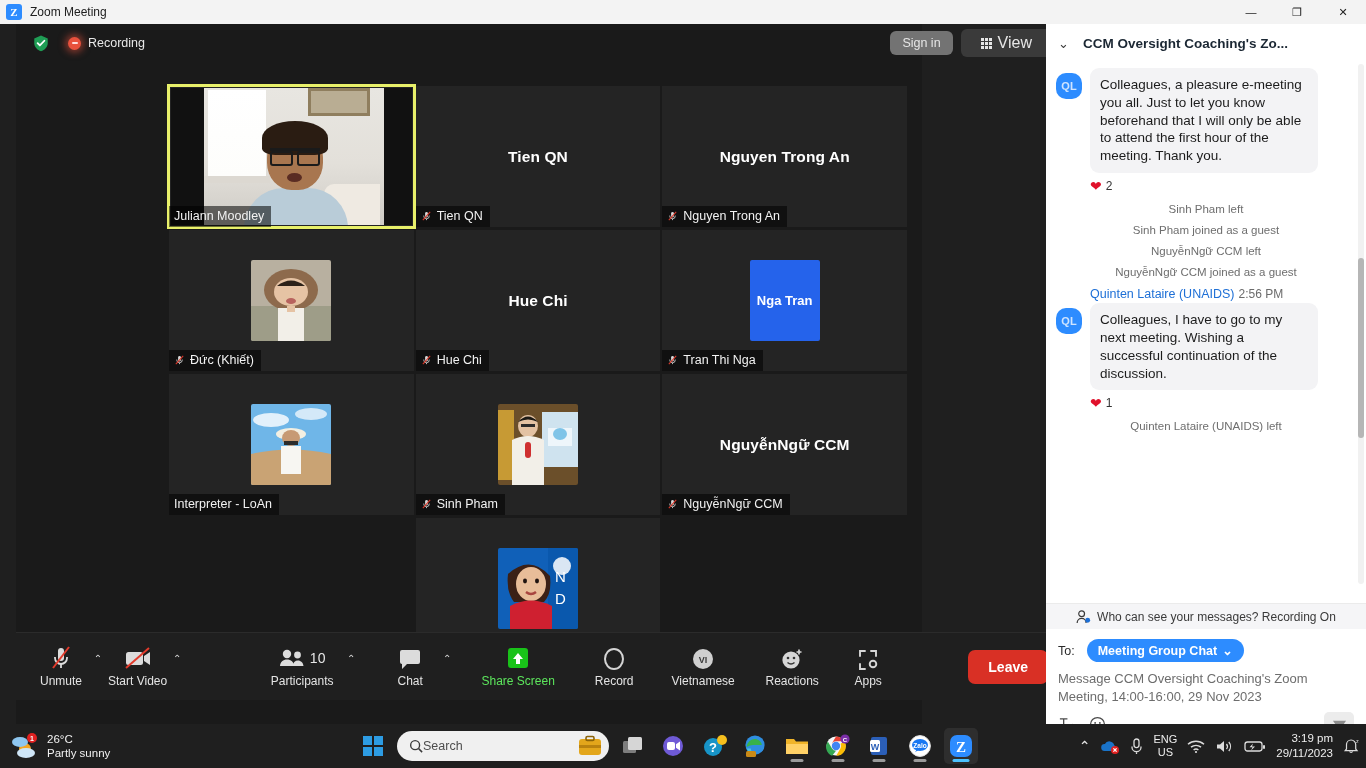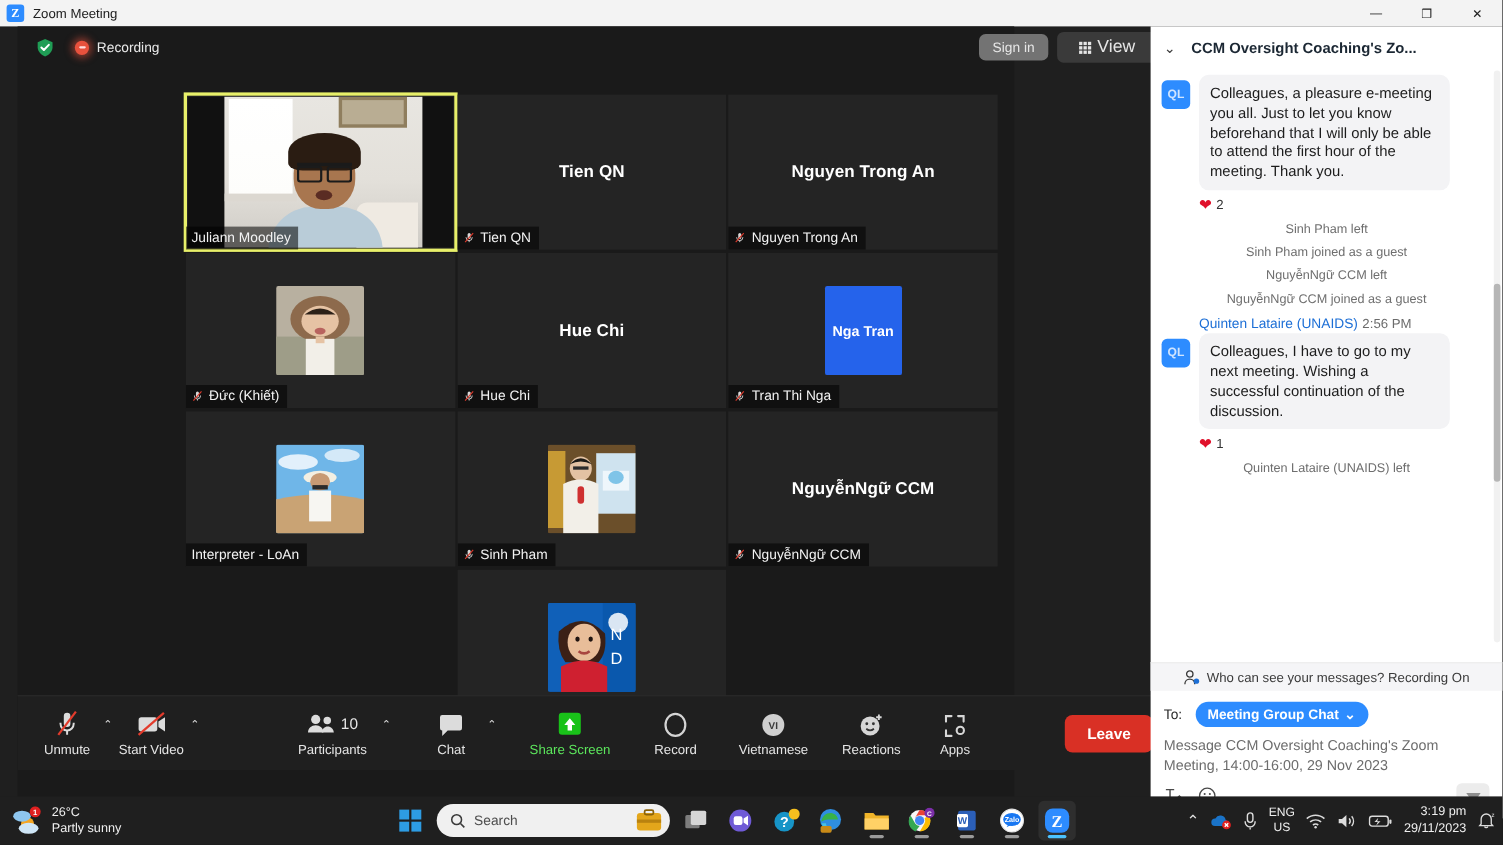--- a/index.html
+++ b/index.html
@@ -176,21 +176,21 @@
     height: 38px; display: flex; align-items: center; padding: 0 12px; gap: 14px;
     flex: none;
   }
   .chev { color: #3c3c3c; font-size: 13px; }
   .chat-title { font-size: 13.5px; font-weight: bold; color: #1b2733; }
   .chat-body {
     flex: 1; overflow: hidden; position: relative; padding: 6px 10px 0 10px;
   }
   .msg { display: flex; gap: 8px; margin-bottom: 4px; }
   .msg-av {
-    width: 26px; height: 26px; border-radius: 5px; background: #2d8cff;
+    width: 26px; height: 26px; border-radius: 10px; background: #2d8cff;
     color: #cfe4ff; font-size: 11px; font-weight: bold; flex: none;
     display: flex; align-items: center; justify-content: center; margin-top: 5px;
   }
   .bubble {
     background: #f3f3f5; border-radius: 9px; padding: 8px 10px;
     font-size: 13.5px; line-height: 1.32; color: #1c1c1c; max-width: 228px;
   }
   .sender-line { margin: 4px 0 2px 34px; font-size: 12.5px; }
   .sender { color: #1d6fd6; margin-top: 40px; }
   .stamp { color: #6b6b6b; font-size: 12px; margin-left: 4px; }
@@ -243,21 +243,21 @@
     background: #1f1f1f; display: flex; align-items: center;
   }
   .weather { display: flex; align-items: center; gap: 7px; margin-left: 10px; }
   .wsun { position: relative; width: 30px; height: 26px; }
   .wtext { color: #f0f0f0; font-size: 11.5px; line-height: 1.25; }
   .tb-center { position: absolute; left: 356px; display: flex; align-items: center; gap: 7px; }
   .winlogo { display: inline-grid; grid-template-columns: repeat(2,9px); grid-template-rows: repeat(2,9px); gap: 2px;}
   .winlogo i { background: #2d9ce3; display: block; }
   .searchbox {
     width: 212px; height: 30px; background: #f0f0f0; border-radius: 15px;
-    display: flex; align-items: center; padding: 0 6px 0 12px; gap: 8px;
+    display: flex; align-items: center; padding: 0 6px 0 12px; 
   }
   .search-ph { font-size: 12.5px; color: #4d4d4d; flex: 1; }
   .tbicon {
     width: 34px; height: 36px; display: flex; align-items: center;
     justify-content: center; position: relative; border-radius: 5px;
   }
   .tbicon.active { background: #2e2e2e; }
   .runbar {
     position: absolute; bottom: 2px; left: 50%; transform: translateX(-50%);
     width: 13px; height: 3px; border-radius: 2px; background: #9a9a9a;

